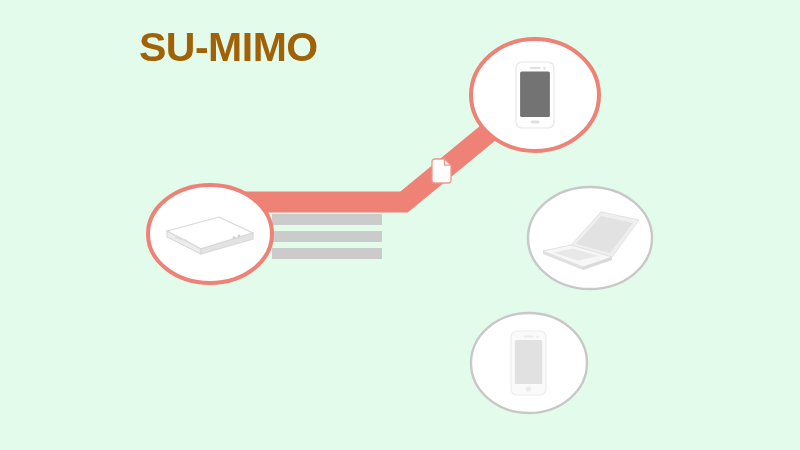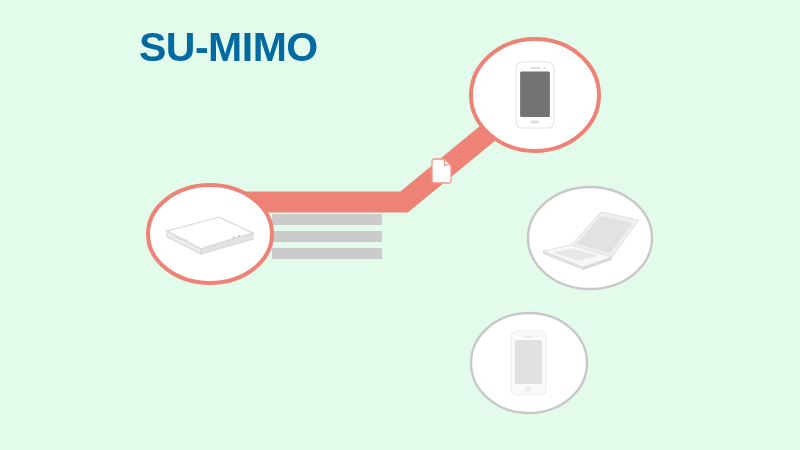--- a/index.html
+++ b/index.html
@@ -26,21 +26,21 @@
     width: 800px;
     height: 450px;
   }
   #title {
     position: absolute;
     left: 139px;
     top: 27px;
     font-size: 41px;
     font-weight: bold;
     letter-spacing: -0.5px;
-    color: #0369a1;
+    color: #a16207;
     white-space: nowrap;
     line-height: 1;
     font-family: "Liberation Sans", sans-serif;
   }
 </style>
 </head>
 <body>
 
 <div id="stage" style="background: rgb(226, 251, 234);">
 

